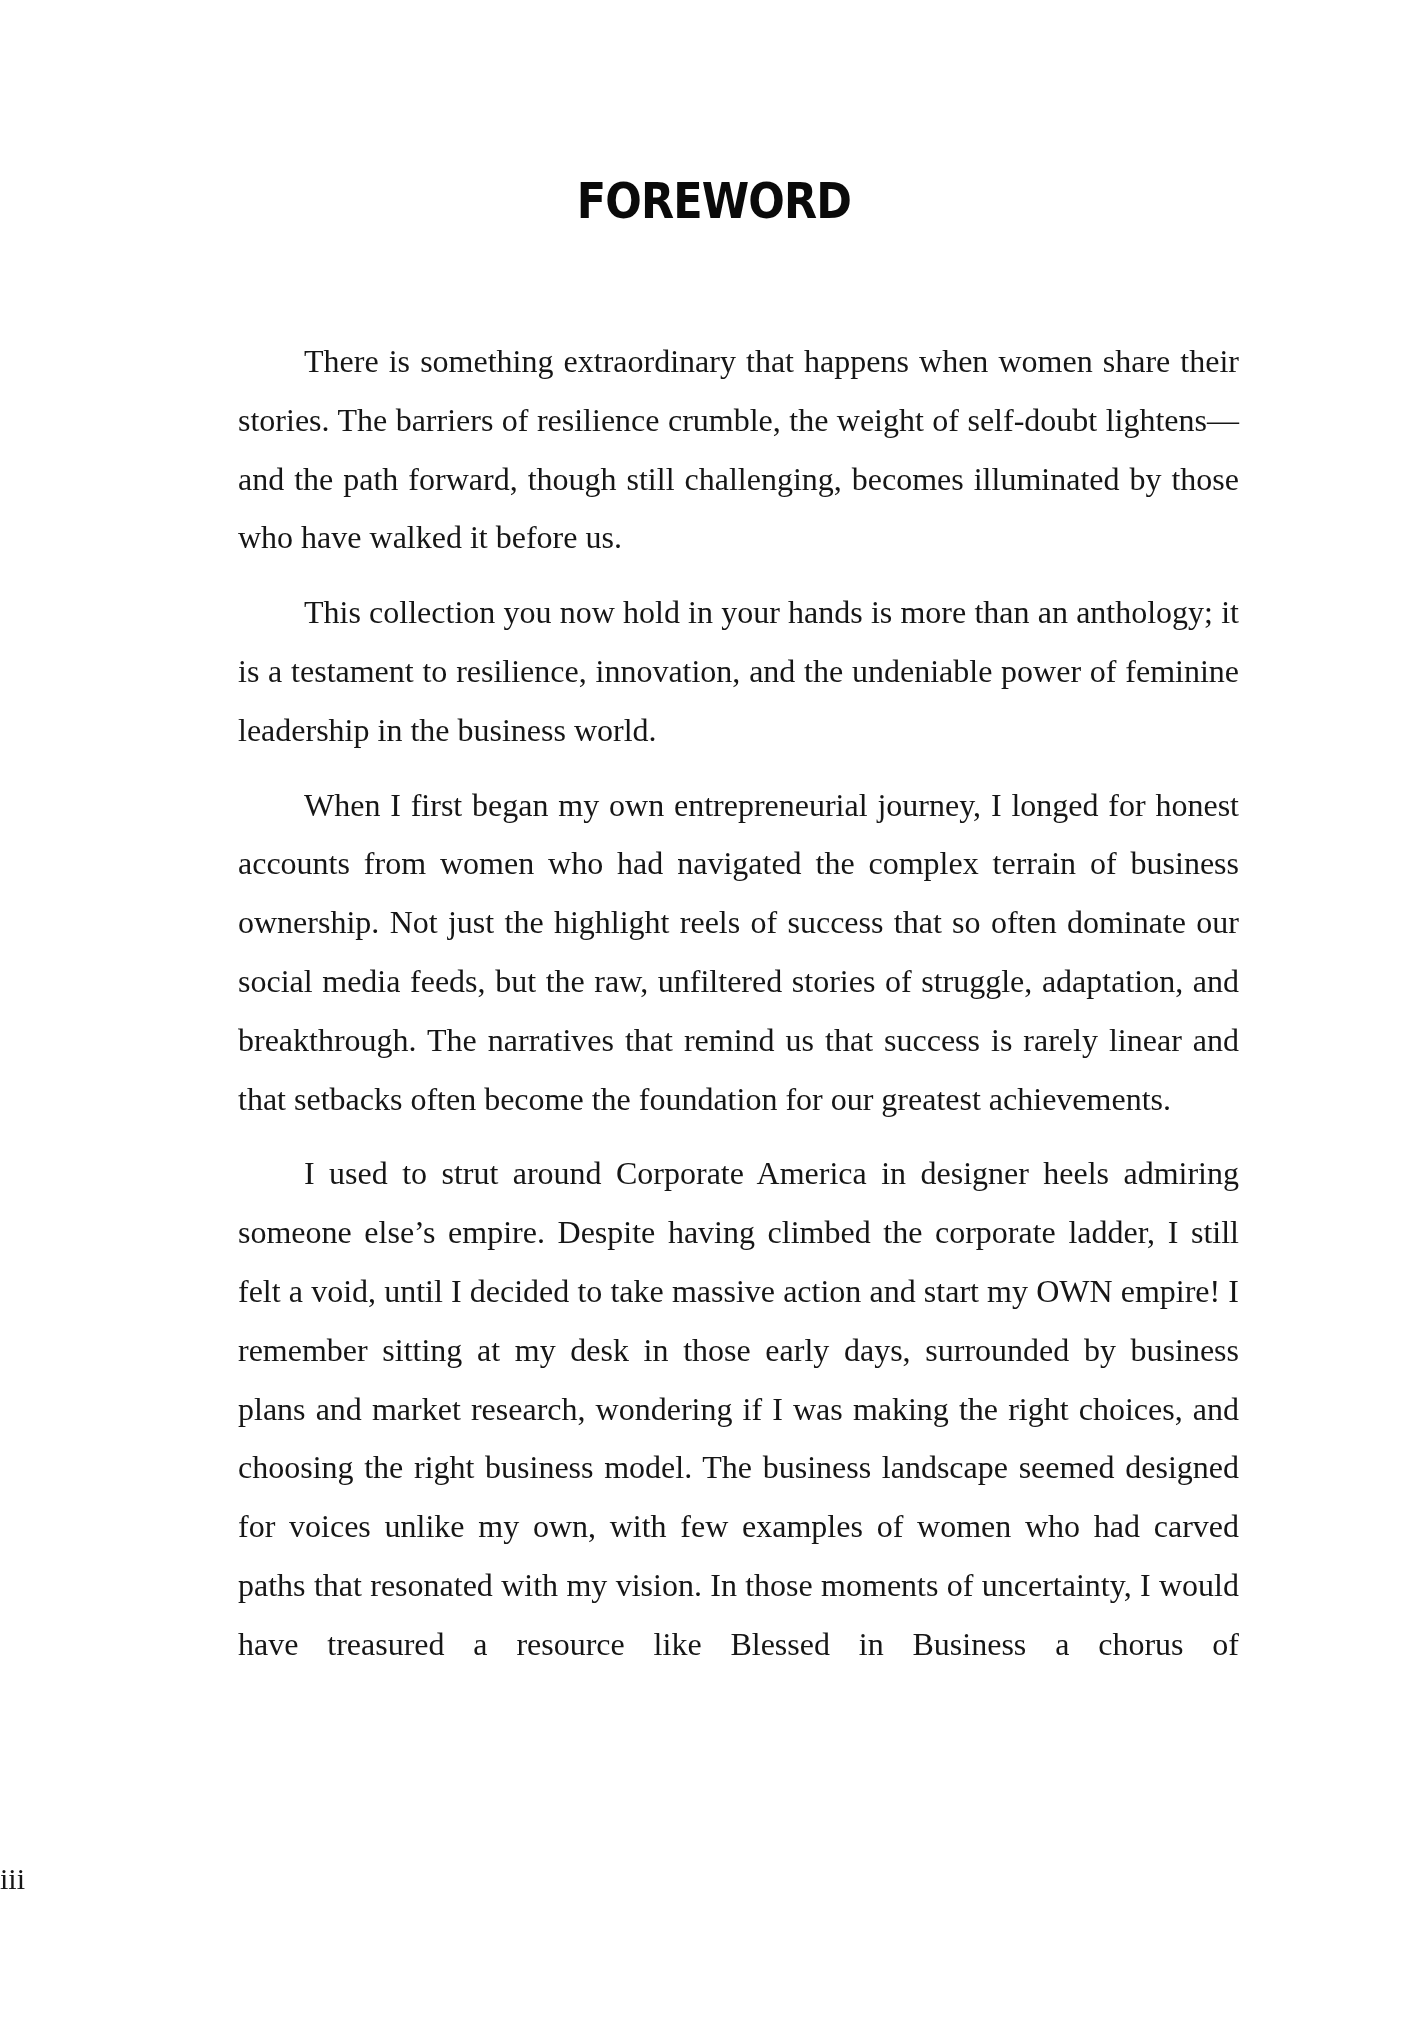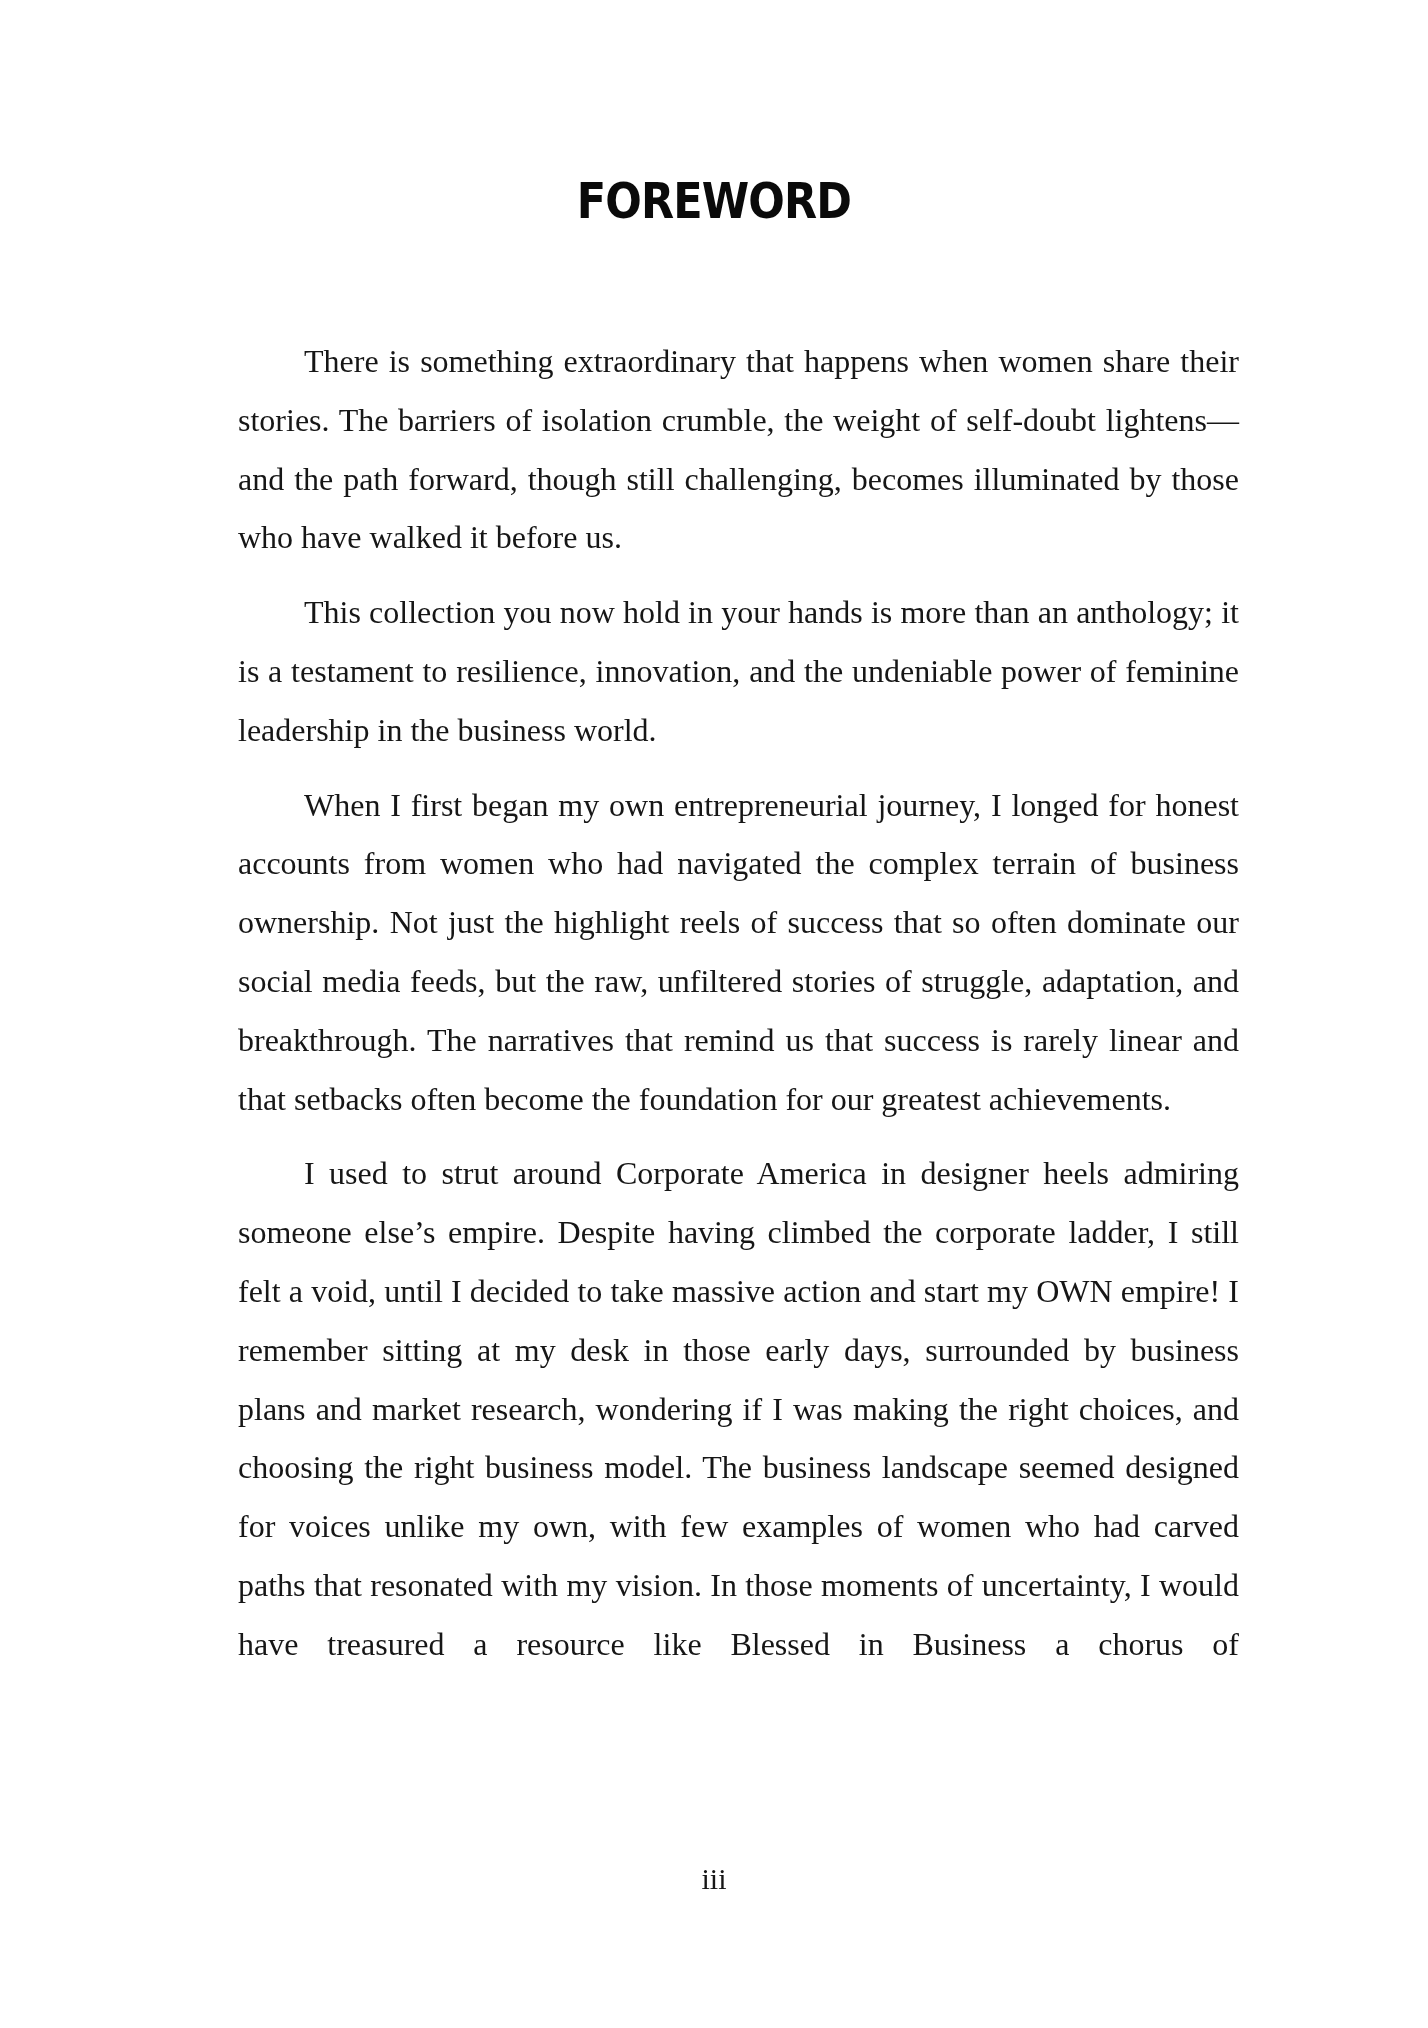--- a/index.html
+++ b/index.html
@@ -53,33 +53,33 @@
       text-align-last: left;
     }
     .body-text p.continues {
       text-align-last: justify;
     }
     .page-number {
       position: absolute;
       top: 1862px;
       left: 0;
       width: 1428px;
-      text-align: center;
+      text-align: left;
       font-family: "Liberation Serif", "DejaVu Serif", serif;
       font-size: 30px;
       color: #161616;
     }
   </style>
 </head>
 <body>
 
 <div class="page">
   <h1 class="title">FOREWORD</h1>
 
   <div class="body-text">
-    <p>There is something extraordinary that happens when women share their stories. The barriers of isolation crumble, the weight of self-doubt lightens—and the path forward, though still challenging, becomes illuminated by those who have walked it before us.</p>
+    <p>There is something extraordinary that happens when women share their stories. The barriers of resilience crumble, the weight of self-doubt lightens—and the path forward, though still challenging, becomes illuminated by those who have walked it before us.</p>
     <p>This collection you now hold in your hands is more than an anthology; it is a testament to resilience, innovation, and the undeniable power of feminine leadership in the business world.</p>
     <p>When I first began my own entrepreneurial journey, I longed for honest accounts from women who had navigated the complex terrain of business ownership. Not just the highlight reels of success that so often dominate our social media feeds, but the raw, unfiltered stories of struggle, adaptation, and breakthrough. The narratives that remind us that success is rarely linear and that setbacks often become the foundation for our greatest achievements.</p>
     <p class="continues">I used to strut around Corporate America in designer heels admiring someone else’s empire. Despite having climbed the corporate ladder, I still felt a void, until I decided to take massive action and start my OWN empire! I remember sitting at my desk in those early days, surrounded by business plans and market research, wondering if I was making the right choices, and choosing the right business model. The business landscape seemed designed for voices unlike my own, with few examples of women who had carved paths that resonated with my vision. In those moments of uncertainty, I would have treasured a resource like Blessed in Business a chorus of</p>
   </div>
 
   <div class="page-number">iii</div>
 </div>
 
 </body></html>

